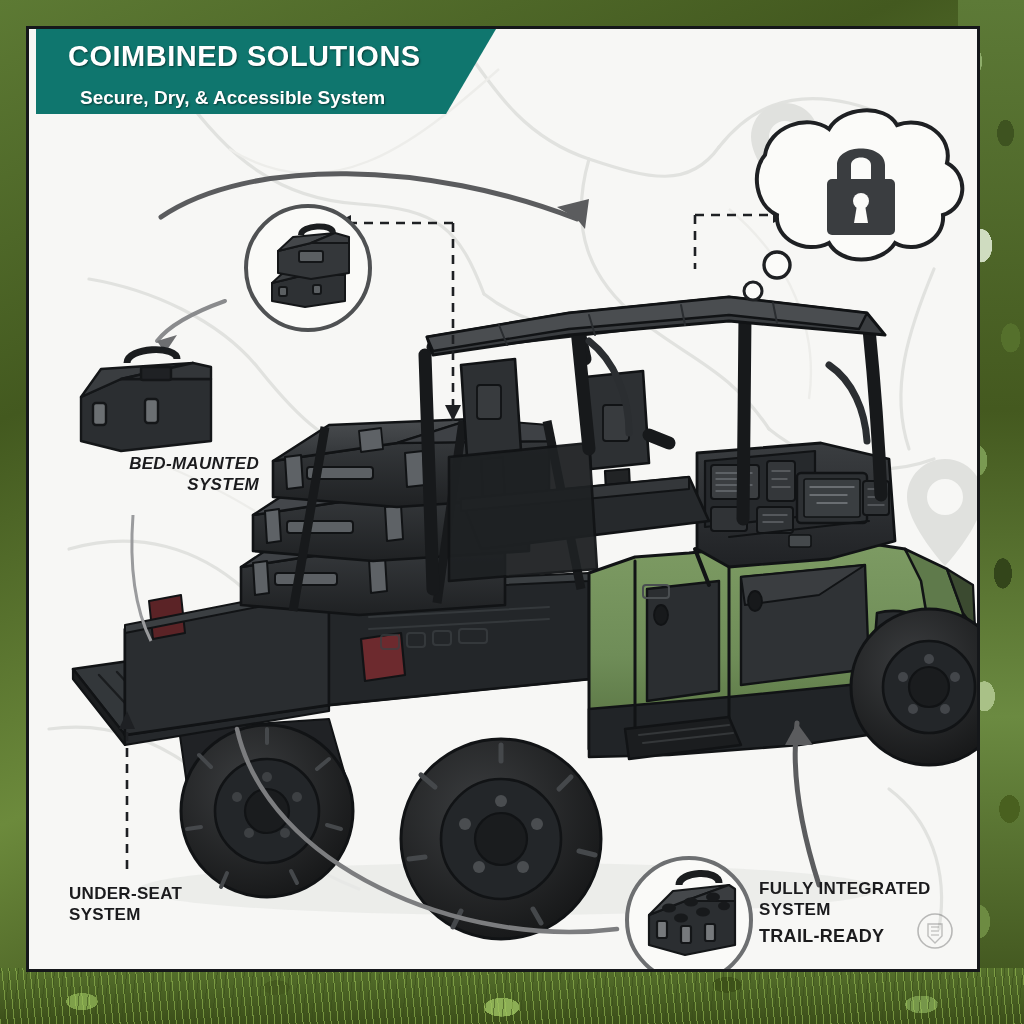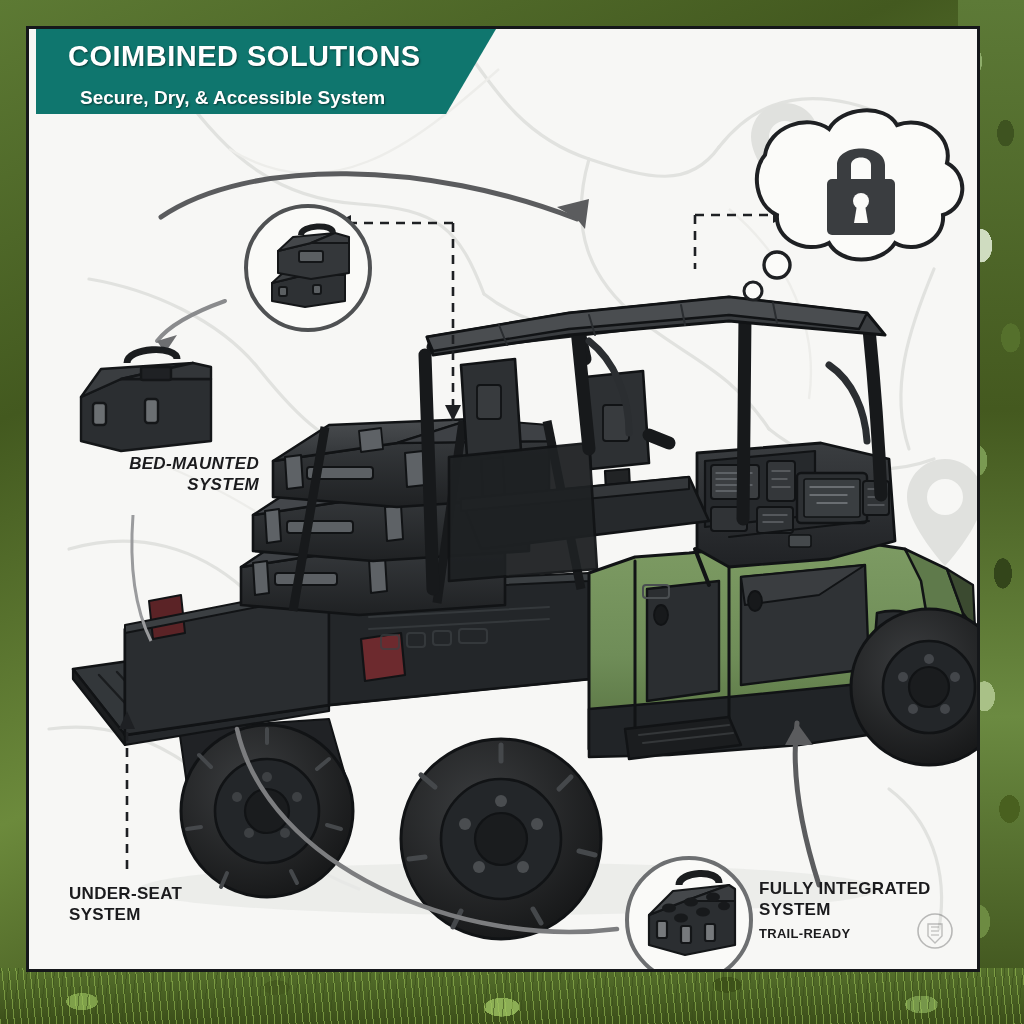--- a/index.html
+++ b/index.html
@@ -62,21 +62,21 @@
              text-shadow:1px 1px 2px rgba(0,0,0,.5);}
 
   
   .callout{position:absolute;z-index:8;color:#1b1b1d;font-weight:bold;
            font-size:17px;line-height:1.22;letter-spacing:.3px;}
   .callout .l2{display:block;}
 
   #lbl-bed{left:40px;top:425px;width:190px;text-align:right;font-style:italic;}
   #lbl-seat{left:40px;top:855px;width:190px;text-align:left;}
   #lbl-full{left:730px;top:850px;width:210px;}
-  #lbl-full .big{display:block;font-size:13px;margin-top:6px;}
+  #lbl-full .big{display:block;font-size:18px;margin-top:6px;}
 
   svg.layer{position:absolute;left:0;top:0;width:948px;height:940px;
             overflow:visible;}
   #art{z-index:5;}
   #bg{z-index:1;}
   #ann{z-index:7;}
 
   #wmark{position:absolute;right:22px;bottom:18px;width:40px;height:40px;
          opacity:.33;z-index:8;}
 </style>

